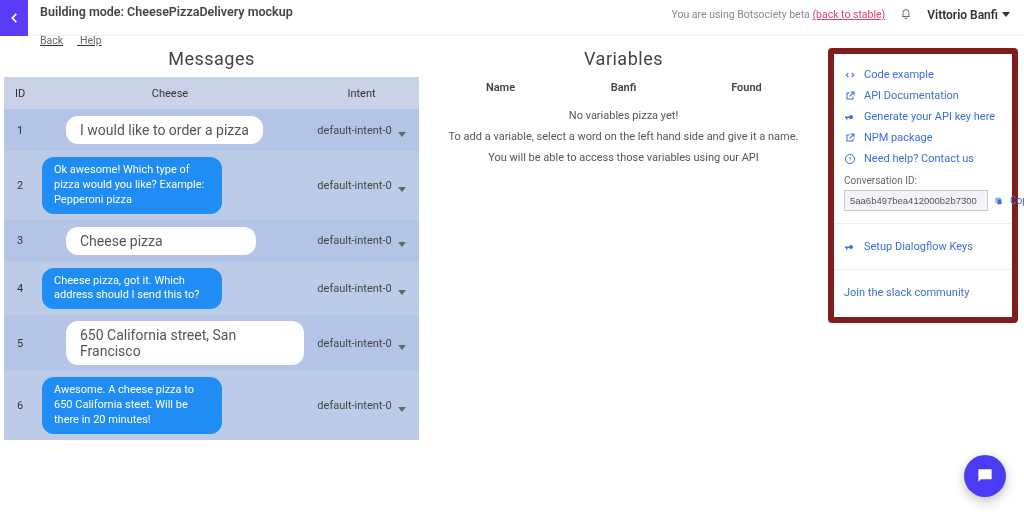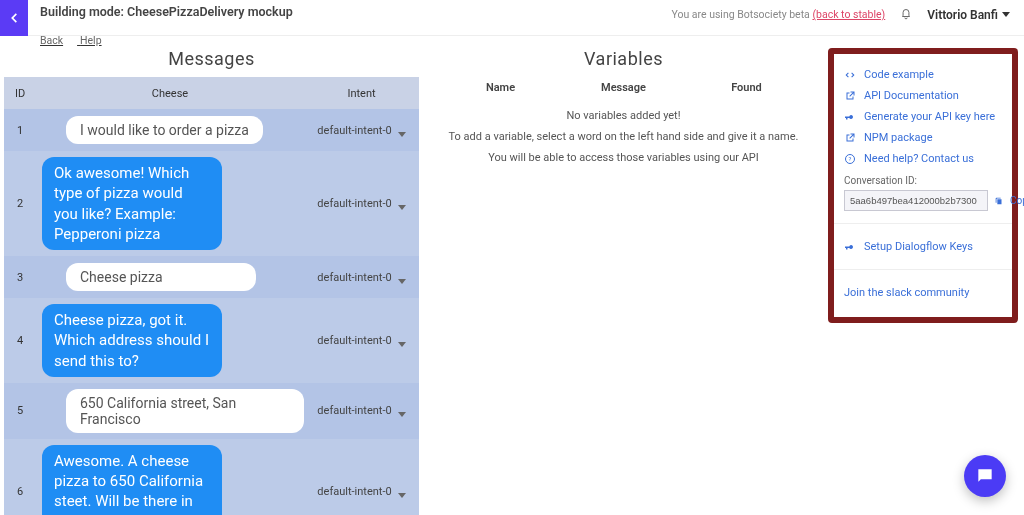--- a/index.html
+++ b/index.html
@@ -27,21 +27,21 @@
   .msg-header { display:flex; background:#c9d2e6; height:32px; align-items:center; font-size:11px; color:#333;}
   .msg-header .h-id { width:32px; text-align:center;}
   .msg-header .h-msg { flex:1; text-align:center;}
   .msg-header .h-intent { width:115px; text-align:center;}
   
   .msg-row { display:flex; align-items:center; background:#bccbe8; min-height:42px; padding:6px 0;}
   .msg-row:nth-child(odd){ background:#b3c4e6;}
   .msg-row .r-id { width:32px; text-align:center; font-size:11px; color:#333;}
   .msg-row .r-msg { flex:1; display:flex; }
   .bubble-user { background:#fff; border-radius:12px; padding:6px 14px; font-size:14px; color:#555; margin-left:30px; min-width:190px;}
-  .bubble-bot { background:#1f8df4; color:#fff; border-radius:12px; padding:6px 12px; font-size:15px; line-height:1.35; margin-left:6px; max-width:180px;}
+  .bubble-bot { background:#1f8df4; color:#fff; border-radius:12px; padding:6px 12px; font-size:11px; line-height:1.35; margin-left:6px; max-width:180px;}
   .r-intent { width:115px; display:flex; align-items:flex-end; justify-content:center; gap:6px; font-size:11px; color:#444; cursor:pointer;}
   .r-intent .dd { border-left:4px solid transparent; border-right:4px solid transparent; border-top:5px solid #666;}
 
   .var-header { display:flex; font-size:11px; color:#444; padding:4px 0 6px; font-weight:600;}
   .var-header div { flex:1; text-align:center;}
   .var-empty { text-align:center; font-size:11px; color:#555; line-height:1.9; padding-top:6px;}
 
   .side-box { border:6px solid #7f1d1d; border-radius:4px; padding:10px 10px 14px; margin-top:6px;}
   .side-link { display:flex; align-items:center; gap:8px; font-size:11px; color:#3a6fd8; padding:4px 0; cursor:pointer;}
   .side-link svg { width:12px; height:12px; fill:#3a6fd8;}
@@ -156,25 +156,25 @@
             <span class="dd"></span>
           </div>
         </div>
       </div>
   </div>
 
   <div class="col-variables">
     <div class="panel-title">Variables</div>
     <div class="var-header">
       <div>Name</div>
-      <div>Message</div>
+      <div>Banfi</div>
       <div>Found</div>
     </div>
     <div class="var-empty">
-      <div>No variables added yet!</div>
+      <div>No variables pizza yet!</div>
       <div>To add a variable, select a word on the left hand side and give it a name.</div>
       <div>You will be able to access those variables using our API</div>
     </div>
   </div>
 
   <div class="col-side">
     <div class="side-box">
       <div class="side-link">
         <svg viewBox="0 0 24 24">
             <path d="M8 7l-5 5 5 5 1.5-1.5L6 12l3.5-3.5zM16 7l5 5-5 5-1.5-1.5L18 12l-3.5-3.5z"></path>

